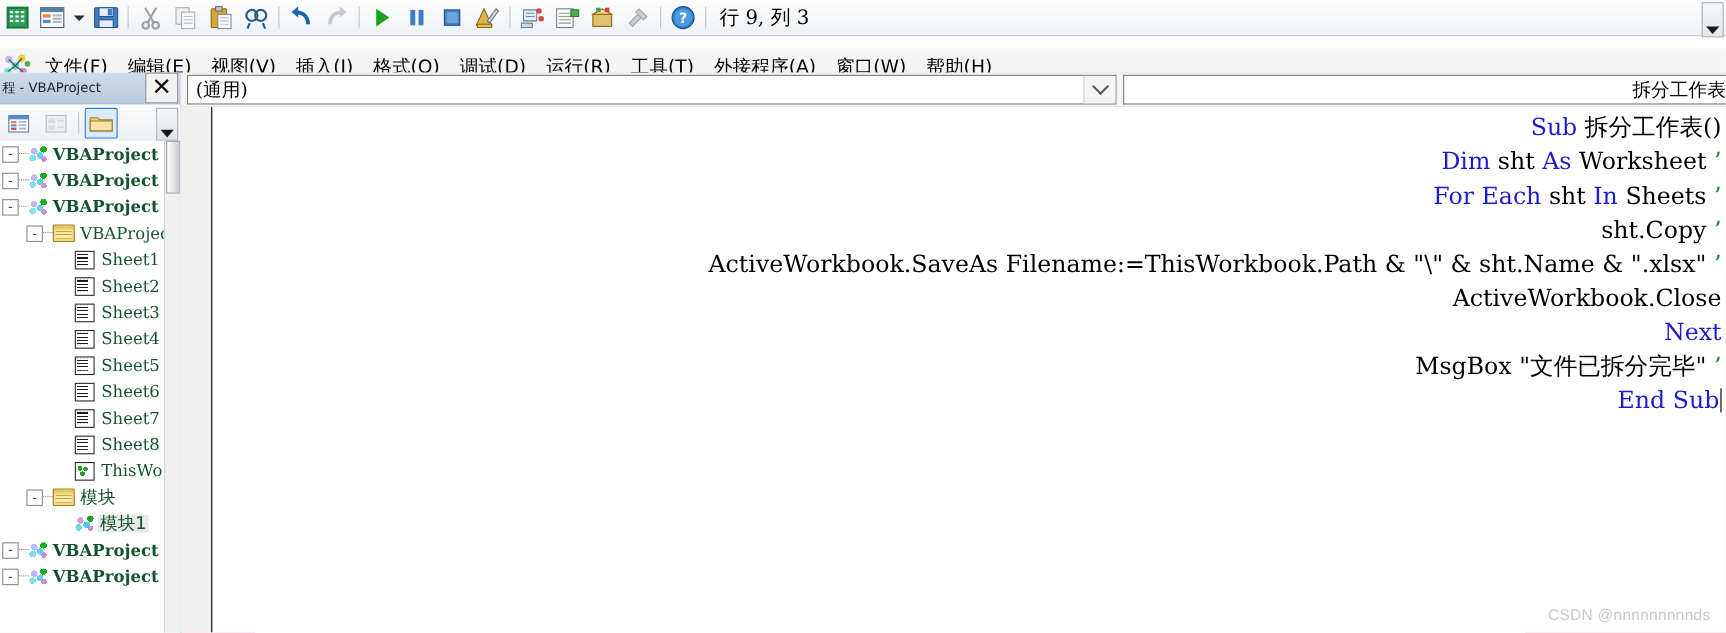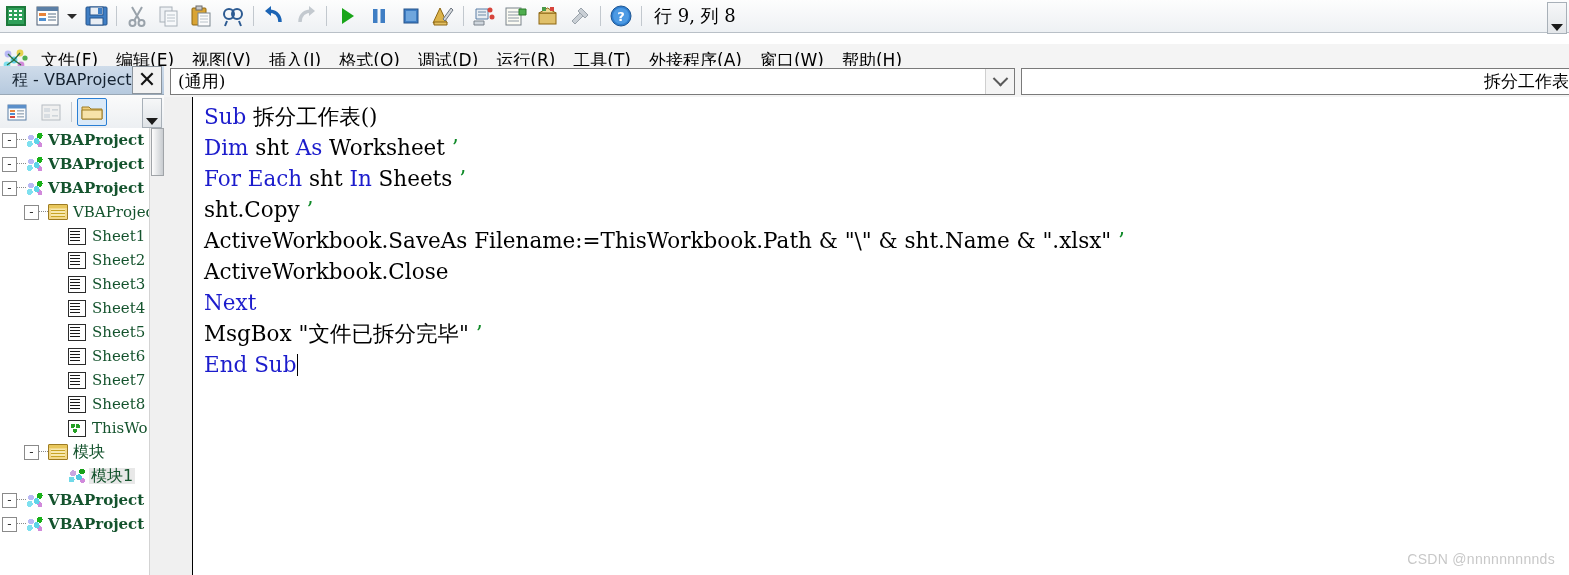--- a/index.html
+++ b/index.html
@@ -57,22 +57,22 @@
   
   .proj{
     position:absolute;left:0;top:66px;width:164px;height:509px;
     background:#f0f0f0;border-right:1px solid #7a7a7a;
   }
   .proj-title{
     height:28px;background:linear-gradient(#cfdcea,#b6c9de);
     display:flex;align-items:center;border-bottom:1px solid #9aa8b6;
   }
   .proj-title-text{
-    font-family:"DejaVu Sans", sans-serif;font-size:16px;color:#152230;
-    padding-left:12px;white-space:nowrap;overflow:hidden;flex:1;
+    font-family:"DejaVu Sans", sans-serif;font-size:12px;color:#152230;
+    padding-left:2px;white-space:nowrap;overflow:hidden;flex:1;
   }
   .proj-close{
     width:28px;height:26px;background:#f2f2f2;border:1px solid #8b949d;
     display:flex;align-items:center;justify-content:center;margin-right:2px;
     font-size:22px;font-weight:bold;font-family:"DejaVu Sans",sans-serif;color:#111;line-height:1;
   }
   .proj-toolbar{
     height:34px;background:linear-gradient(#fbfbfb,#eceff2);
     border-bottom:1px solid #b9c0c7;display:flex;align-items:center;position:relative;
   }
@@ -174,21 +174,21 @@
   }
   .combo-arrow{
     position:absolute;right:0;top:0;bottom:0;width:28px;background:#f4f4f4;
     border-left:1px solid #cfcfcf;display:flex;align-items:center;justify-content:center;
   }
   .combo-arrow i{
     display:block;width:9px;height:9px;border-right:2px solid #5a5a5a;border-bottom:2px solid #5a5a5a;
     transform:rotate(45deg) translate(-2px,-2px);
   }
 
-  .codearea{position:absolute;left:0;top:31px;right:0;bottom:0;background:#fff;overflow:hidden;}
+  .codearea{position:absolute;left:0;top:31px;right:0;bottom:0;background:#fff;overflow:hidden;text-align:right;}
   .margin-ind{position:absolute;left:0;top:0;width:28px;bottom:0;background:#f0f0f0;border-right:1px solid #000;}
   .code{
     position:absolute;left:40px;top:4px;right:4px;bottom:0;
     font-family:"DejaVu Serif", serif;font-size:21.5px;line-height:31px;
     color:#000;white-space:pre;
   }
   .kw{color:#1c1ccc;}
   .cm{color:#0f8a28;}
   .caret{
     display:inline-block;width:1px;height:22px;background:#000;vertical-align:-4px;margin-left:1px;
@@ -386,21 +386,21 @@
     <div class="tb-btn">
       <svg width="24" height="24" viewBox="0 0 24 24">
           <circle cx="12" cy="12" r="10" fill="#2f7fd0" stroke="#1d5694"></circle>
           <circle cx="12" cy="12" r="8" fill="#4d9ae3"></circle>
           <text x="12" y="17" font-family="DejaVu Sans, sans-serif" font-size="13" font-weight="bold" fill="#ffffff" text-anchor="middle">?</text>
         </svg>
     </div>
 
     <div class="tb-sep"></div>
 
-    <div class="pos-text">行 9, 列 8</div>
+    <div class="pos-text">行 9, 列 3</div>
 
     <div class="tb-spin">
         <i></i>
       </div>
   </div>
 
   <div class="menubar">
     <div class="menu-icon">
       <svg width="26" height="24" viewBox="0 0 26 24">
           <circle cx="6" cy="6" r="3.4" fill="#b9b9f5"></circle>

